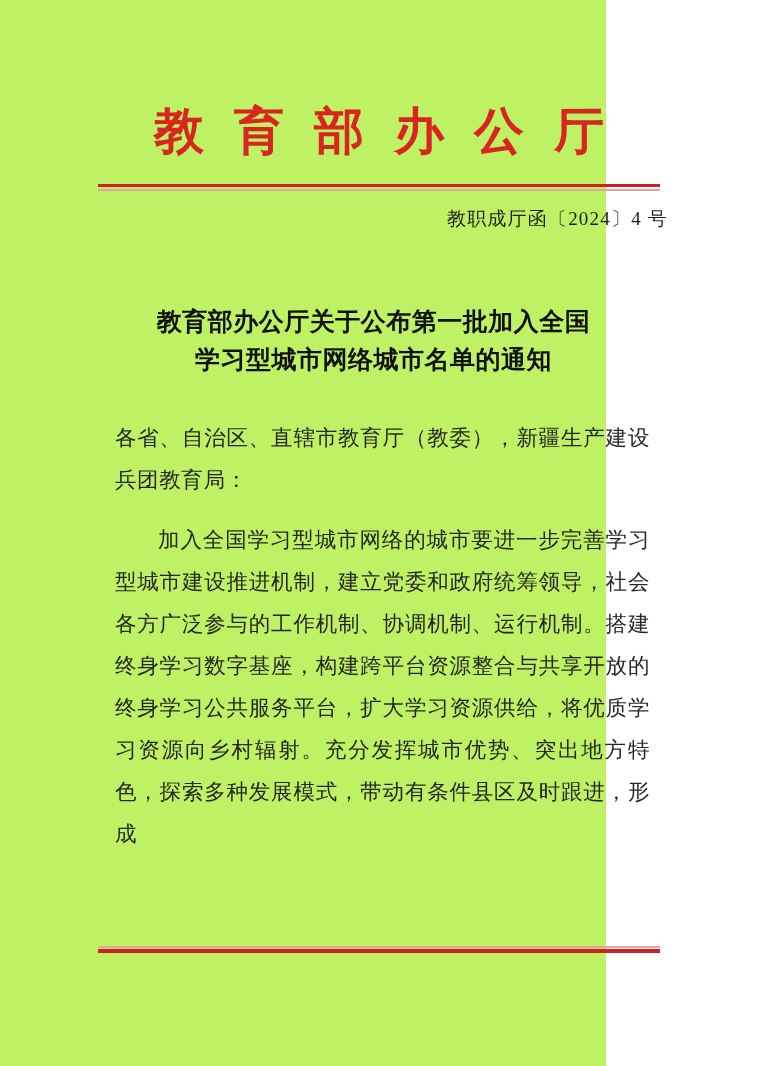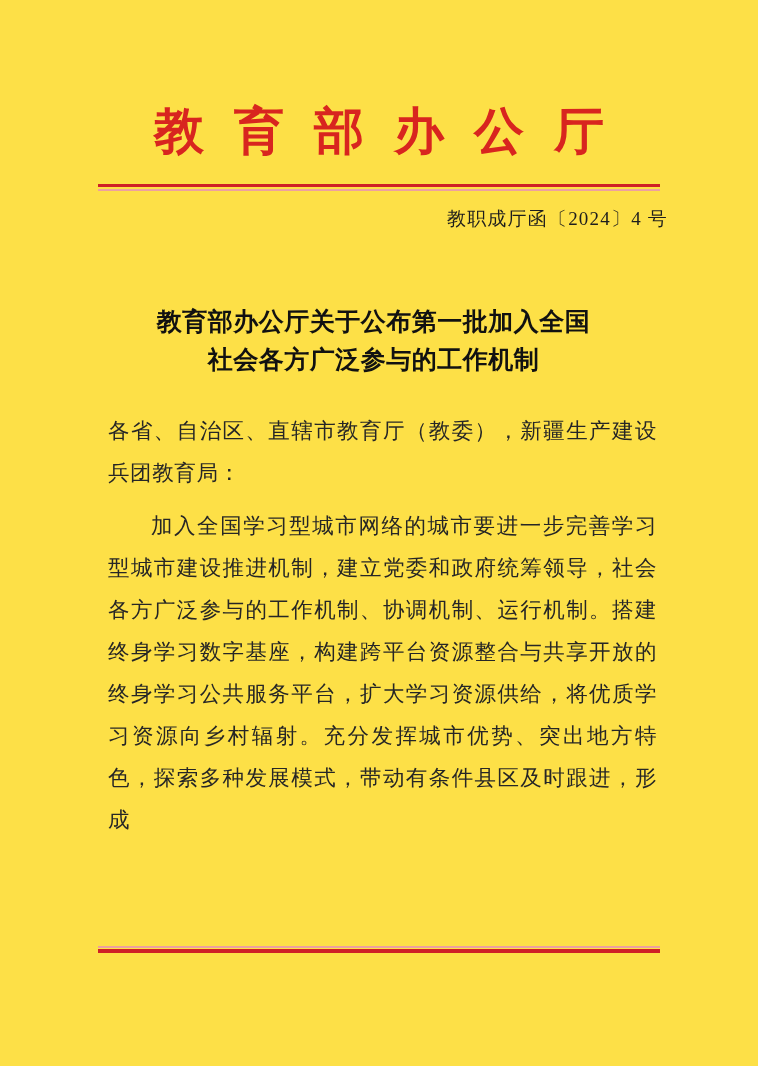--- a/index.html
+++ b/index.html
@@ -9,24 +9,24 @@
   }
   body {
     width: 758px;
     height: 1066px;
     position: relative;
     font-family: "Liberation Serif", "DejaVu Serif", serif;
     overflow: hidden;
   }
 
   .page {
-    width: 758px;
+    width: 606px;
     height: 1066px;
     position: relative;
-    background: #fde047;
+    background: #bef264;
     box-sizing: border-box;
   }
 
   
   .masthead {
     position: absolute;
     left: 0;
     top: 104px;
     width: 758px;
     text-align: center;
@@ -129,21 +129,21 @@
     width: 571px;
   }
   .para {
     font-family: Liberation Serif, serif;
     font-size: 21.5px;
     color: #262626;
     line-height: 42px;
     text-align: justify;
     text-justify: inter-ideograph;
     letter-spacing: 0.6px;
-    margin: 11px;
+    margin: 18px;
   }
   .para + .para {
     margin-top: 0;
   }
   .para.indent {
     text-indent: 2em;
   }
 </style>
 </head>
 <body>
@@ -156,21 +156,21 @@
 
   <div class="rule-top">
     <div class="bar-thick"></div>
     <div class="bar-thin"></div>
   </div>
 
   <div class="doc-number">教职成厅函〔2024〕4 号</div>
 
   <div class="doc-title">
     <span class="title-line">教育部办公厅关于公布第一批加入全国</span>
-    <span class="title-line">社会各方广泛参与的工作机制</span>
+    <span class="title-line">学习型城市网络城市名单的通知</span>
   </div>
 
   <div class="body-area">
     <p class="para">各省、自治区、直辖市教育厅（教委），新疆生产建设兵团教育局：</p>
     <p class="para indent">加入全国学习型城市网络的城市要进一步完善学习型城市建设推进机制，建立党委和政府统筹领导，社会各方广泛参与的工作机制、协调机制、运行机制。搭建终身学习数字基座，构建跨平台资源整合与共享开放的终身学习公共服务平台，扩大学习资源供给，将优质学习资源向乡村辐射。充分发挥城市优势、突出地方特色，探索多种发展模式，带动有条件县区及时跟进，形成</p>
   </div>
 
   <div class="rule-bottom">
     <div class="bar-thin"></div>
     <div class="bar-thick"></div>

